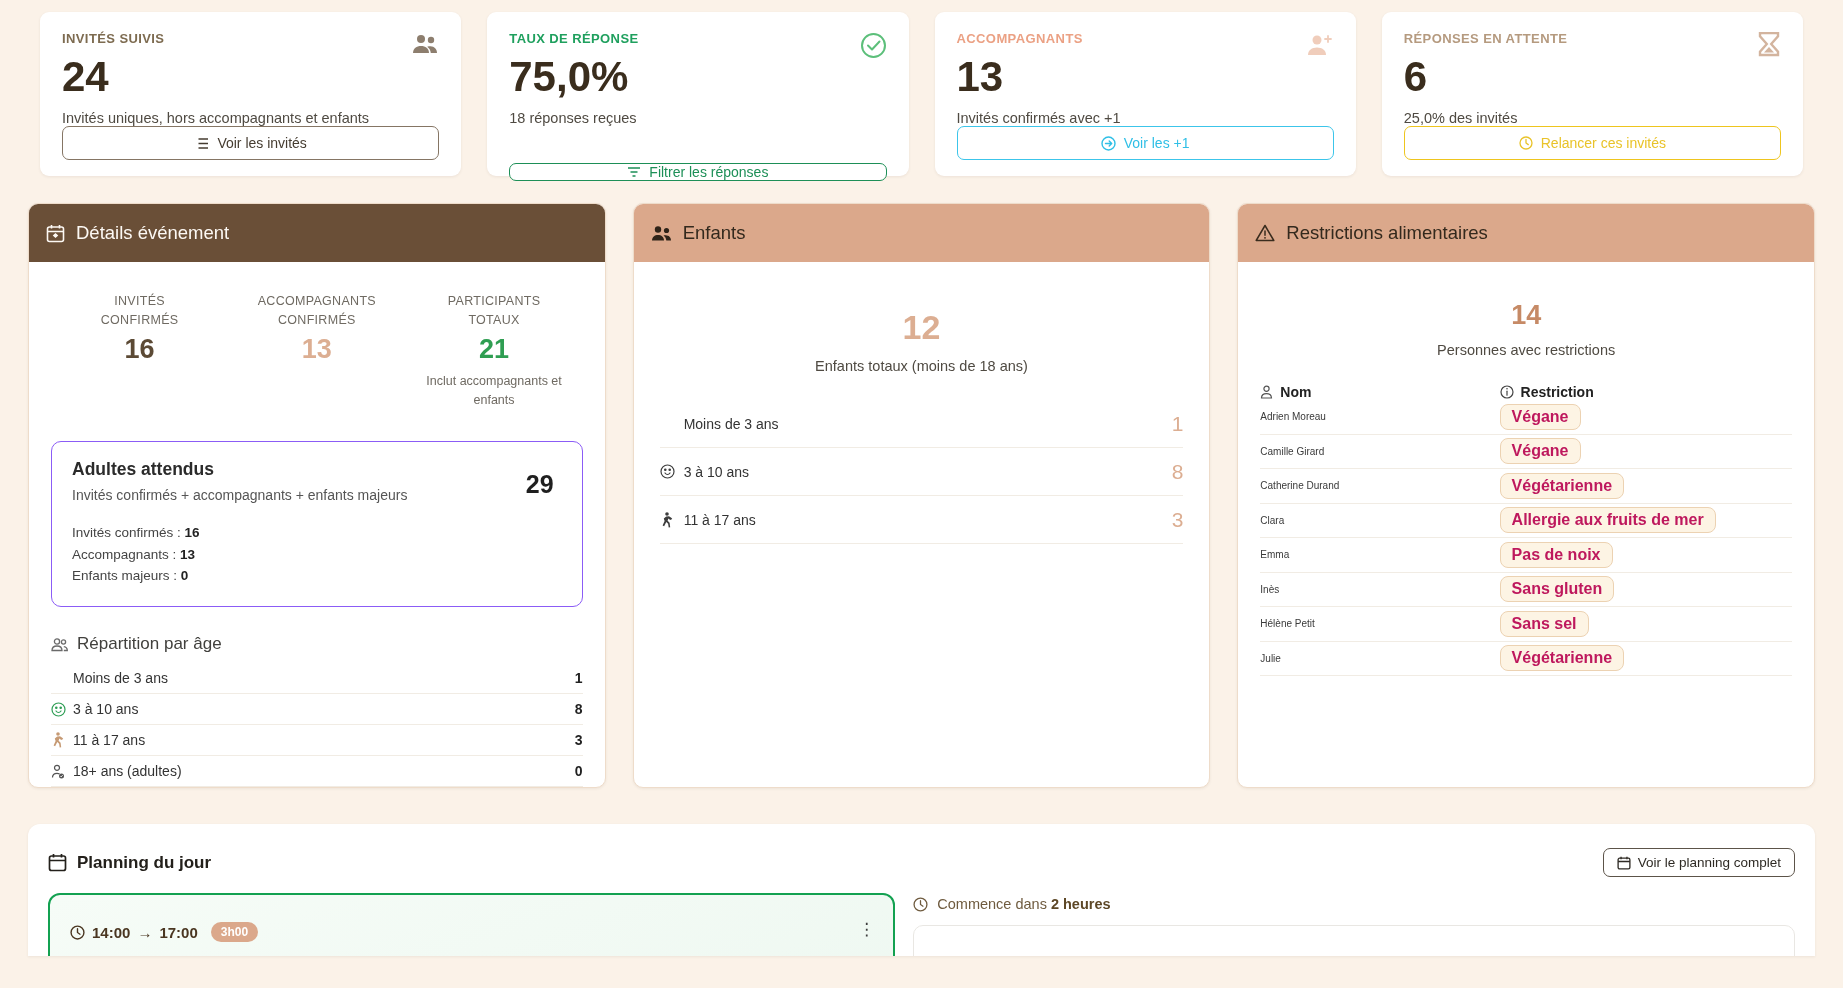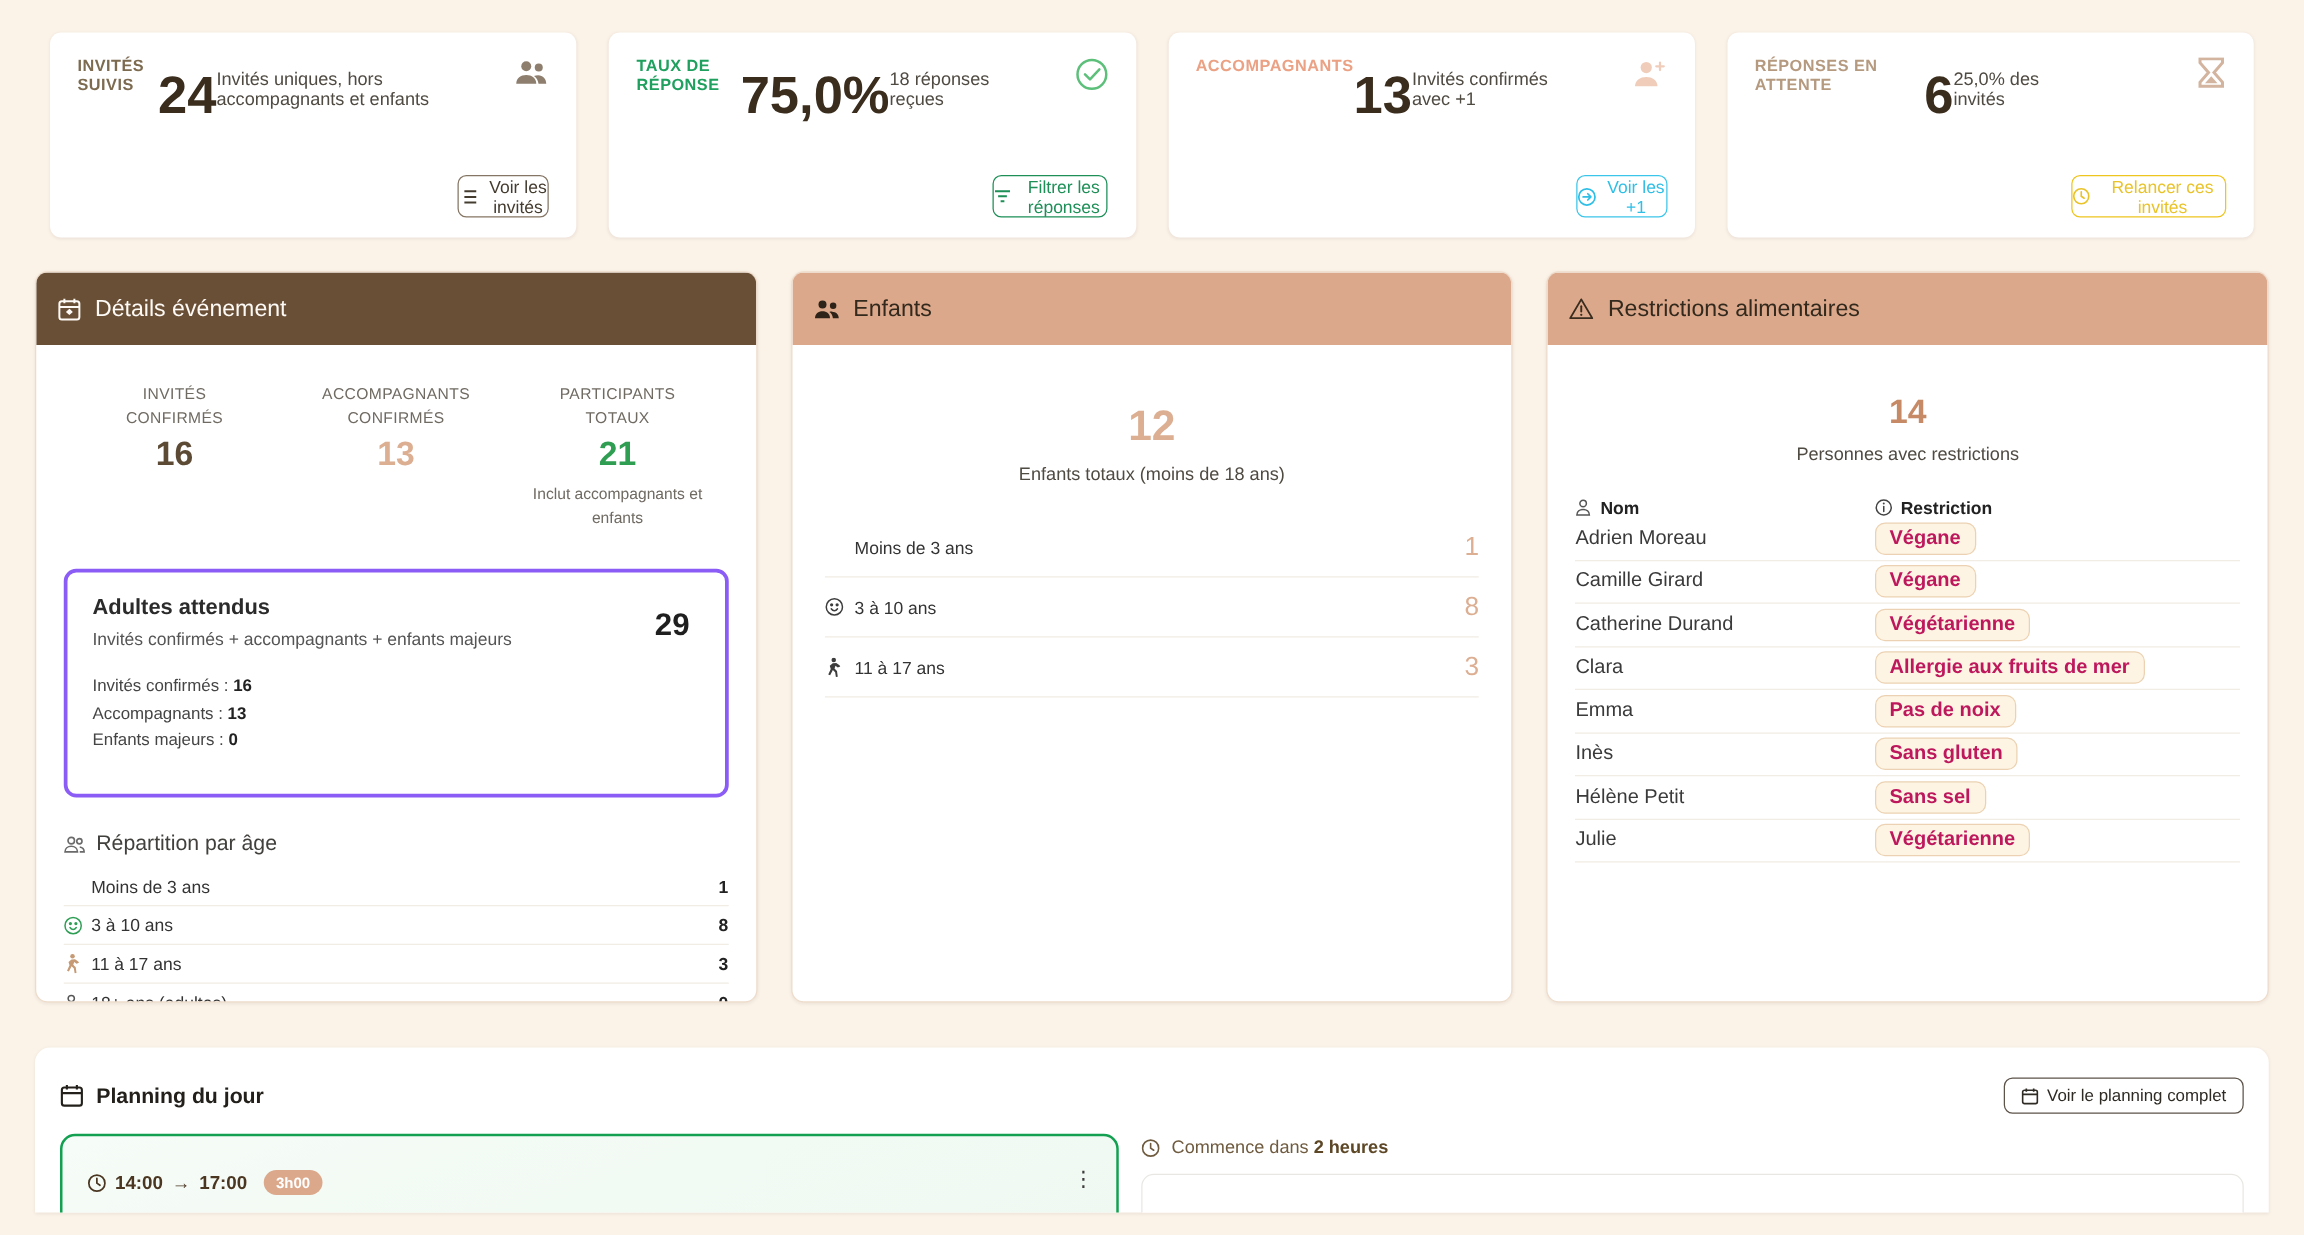--- a/index.html
+++ b/index.html
@@ -6,21 +6,21 @@
   html,body { width:1843px; height:988px; }
   body {
     background:#fbf2e8;
     font-family:"Liberation Sans", sans-serif;
     color:#332a1e;
     overflow:hidden;
   }
   .cards-row { display:grid; grid-template-columns:repeat(4,1fr); gap:26px; padding:12px 40px 0; }
   .card {
     background:#fff; border-radius:9px; box-shadow:0 1px 3px rgba(60,40,20,.08);
-    padding:19px 22px 16px; height:164px; position:relative; display:flex; flex-direction:row;margin-top:14px;
+    padding:19px 22px 16px; height:164px; position:relative; display:flex; flex-direction:column;
   }
   .card-label { font-size:13px; font-weight:bold; letter-spacing:.4px; }
   .c1 .card-label { color:#7d6b50; }
   .c2 .card-label { color:#1fa05e; }
   .c3 .card-label { color:#eba184; }
   .c4 .card-label { color:#b59a7f; }
   .card-value { font-size:42px; font-weight:bold; color:#3a2d1d; margin-top:9px; line-height:1.05; }
   .card-sub { font-size:14.5px; color:#4f4a42; margin-top:11px; }
   .card-icon { position:absolute; top:20px; right:22px; }
   .c1 .card-icon { color:#8d7e6e; }
@@ -48,21 +48,21 @@
   .panel-body { padding:18px 22px; }
 
   .stats3 { display:grid; grid-template-columns:1fr 1fr 1fr; text-align:center; margin-top:12px; }
   .stat-label { font-size:12.5px; color:#6f6a62; letter-spacing:.3px; line-height:1.55; white-space:pre-line; }
   .stat-value { font-size:27px; font-weight:bold; margin-top:3px; }
   .sv-brown { color:#5c4a35; }
   .sv-salmon { color:#dcae92; }
   .sv-green { color:#2f9e52; }
   .stat-note { font-size:12.5px; color:#6f6a62; margin-top:7px; line-height:1.5; padding:0 8px; }
 
-  .adults-box { border:3px solid #8b5cf6; border-radius:10px; padding:17px 20px 33px; position:relative; margin-top:32px; }
+  .adults-box { border:1px solid #8b5cf6; border-radius:10px; padding:17px 20px 20px; position:relative; margin-top:32px; }
   .adults-title { font-size:17.5px; font-weight:bold; color:#2b2b2b; }
   .adults-sub { font-size:14px; color:#555; margin-top:7px; }
   .adults-value { position:absolute; top:28px; right:28px; font-size:25px; font-weight:600; color:#1f1f1f; }
   .adults-lines { margin-top:19px; font-size:13.5px; color:#454545; line-height:1.58; }
   .adults-lines b { color:#222; }
 
   .section-sub { display:flex; align-items:center; gap:9px; margin-top:27px; font-size:17px; color:#41403d; }
   .age-rows { margin-top:9px; }
   .age-row { display:flex; align-items:center; height:31px; border-bottom:1px solid #f1ece4; font-size:14px; color:#333; }
   .age-row .row-icon { width:22px; display:flex; align-items:center; }
@@ -77,21 +77,21 @@
   .kid-rows { margin-top:26px; padding:0 4px; }
   .kid-row { display:flex; align-items:center; height:48px; border-bottom:1px solid #f1ece4; font-size:14px; color:#333; }
   .kid-row .row-icon { width:24px; display:flex; align-items:center; color:#3d3d3d; }
   .kid-row .row-val { margin-left:auto; font-size:21px; color:#dcae92; }
 
   .big-restr { font-size:27px; font-weight:bold; color:#c68a66; margin-top:20px; }
   .restr-head { display:flex; align-items:center; margin-top:26px; font-size:14px; font-weight:bold; color:#222; }
   .restr-head .col-name { width:45%; display:flex; gap:7px; align-items:center; }
   .restr-head .col-restr { display:flex; gap:7px; align-items:center; }
   .restr-row { display:flex; align-items:center; height:34.5px; border-bottom:1px solid #f1ece4; }
-  .restr-row .r-name { width:45%; font-size:16px; color:#3a3a3a; }
+  .restr-row .r-name { width:45%; font-size:10px; color:#3a3a3a; }
   .badge { background:#fdf4e4; border:1px solid #ecd2b2; border-radius:8px; padding:3px 11px;
            font-size:16px; font-weight:bold; color:#be185d; display:inline-block; }
 
   .bottom-card { margin:36px 28px 0; background:#fff; border-radius:12px 12px 0 0;
                  box-shadow:0 1px 3px rgba(60,40,20,.07); padding:24px 20px 0; height:132px; overflow:hidden; }
   .bottom-head { display:flex; align-items:center; justify-content:space-between; }
   .bottom-title { display:flex; align-items:center; gap:10px; font-size:17px; font-weight:bold; color:#23201b; }
   .plan-btn { display:flex; align-items:center; gap:7px; border:1px solid #5c5349; border-radius:7px;
               background:#fff; padding:6px 13px; font-size:13.5px; color:#2e2a24; cursor:pointer; font-family:inherit; }
   .plan-grid { display:grid; grid-template-columns:48.5% 1fr; gap:18px; margin-top:16px; }

